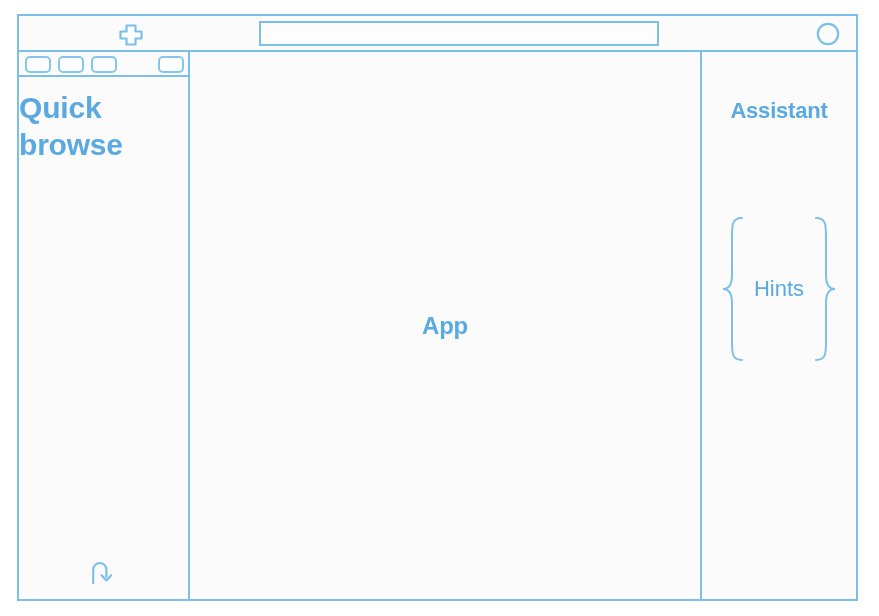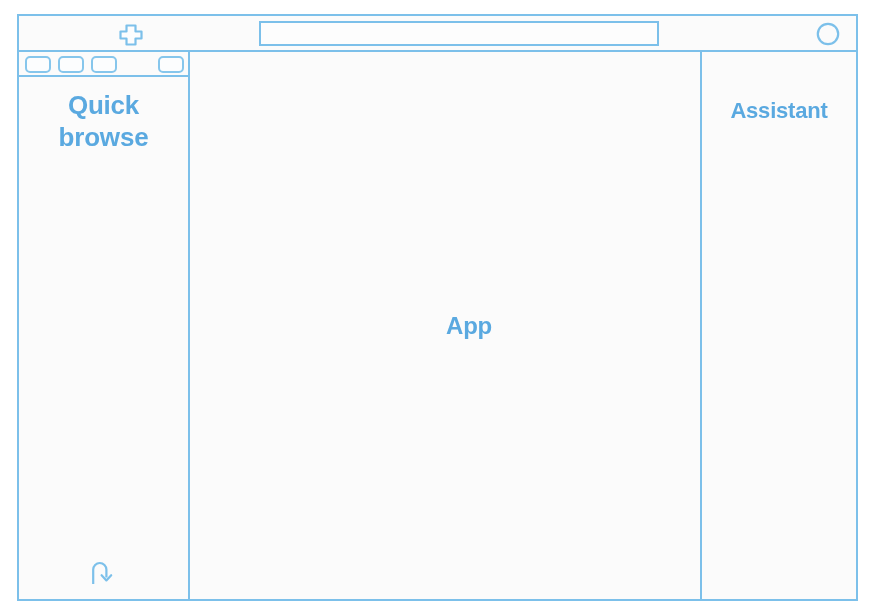--- a/index.html
+++ b/index.html
@@ -114,22 +114,21 @@
   .chip-1 { left: 6px; }
   .chip-2 { left: 39px; }
   .chip-3 { left: 72px; }
   .chip-4 { left: 139px; }
 
   #quickbrowse {
     position: absolute;
     left: 0;
     top: 38px;
     width: 100%;
-    text-align: center;
-    font-size: 26px;
+    font-size: 30px;
     font-weight: bold;
     line-height: 1.22;
     color: #5aa9e0;
     letter-spacing: -0.2px;
   }
 
   .uturn-icon {
     position: absolute;
     left: 67px;
     bottom: 12px;
@@ -145,21 +144,20 @@
     top: 0;
     width: 100%;
     height: 100%;
     display: flex;
     align-items: center;
     justify-content: center;
     font-size: 24px;
     font-weight: bold;
     color: #5aa9e0;
     letter-spacing: -0.3px;
-    margin-left: 24px;
   }
 
   
   #assistant {
     position: absolute;
     left: 0;
     top: 46px;
     width: 100%;
     text-align: center;
     font-size: 22px;
@@ -238,16 +236,29 @@
     </div>
 
     <div class="col" id="col-center">
       <div id="applabel">App</div>
     </div>
 
     <div class="col" id="col-right">
 
       <div id="assistant">Assistant</div>
 
+      <div id="hints">
+        <span class="brace">
+          <svg viewBox="0 0 26 148" width="26" height="148" aria-hidden="true" preserveAspectRatio="none">
+            <path d="M22 3 C12 3 12 10 12 22 V60 C12 70 8 74 3 74 C8 74 12 78 12 88 V126 C12 138 12 145 22 145" fill="none" stroke="#7cc0ea" stroke-width="2" stroke-linecap="round"></path>
+          </svg>
+        </span>
+        <span id="hints-label">Hints</span>
+        <span class="brace">
+          <svg viewBox="0 0 26 148" width="26" height="148" aria-hidden="true" preserveAspectRatio="none">
+            <path d="M4 3 C14 3 14 10 14 22 V60 C14 70 18 74 23 74 C18 74 14 78 14 88 V126 C14 138 14 145 4 145" fill="none" stroke="#7cc0ea" stroke-width="2" stroke-linecap="round"></path>
+          </svg>
+        </span>
+      </div>
     </div>
 
   </div>
 </div>
 
 </body></html>

